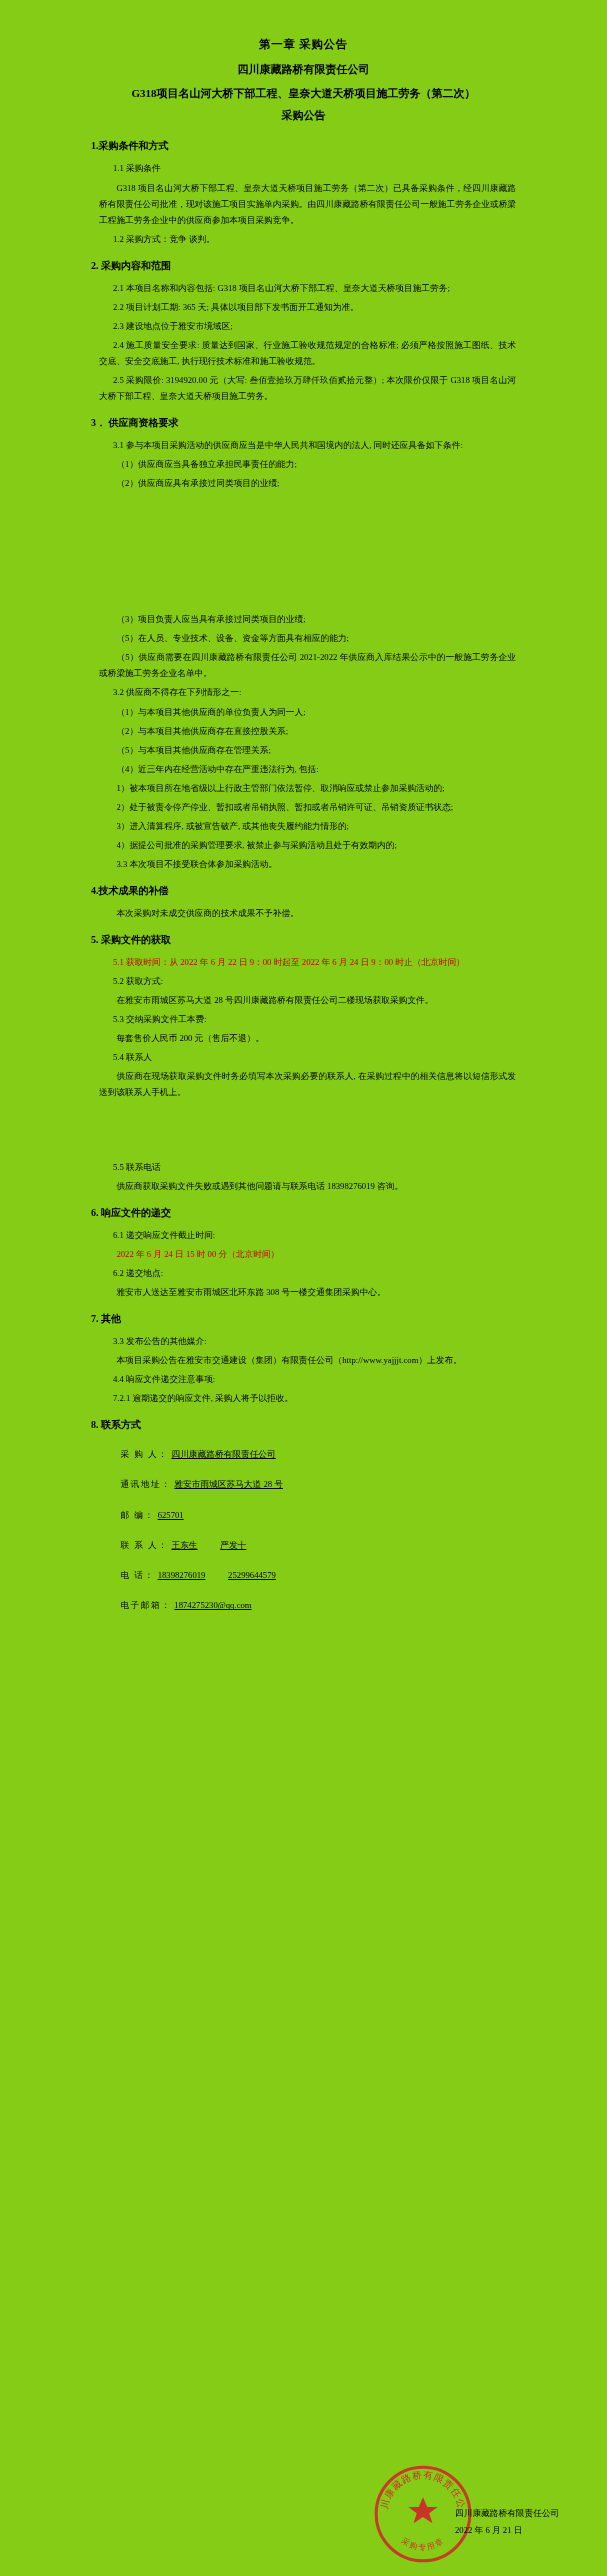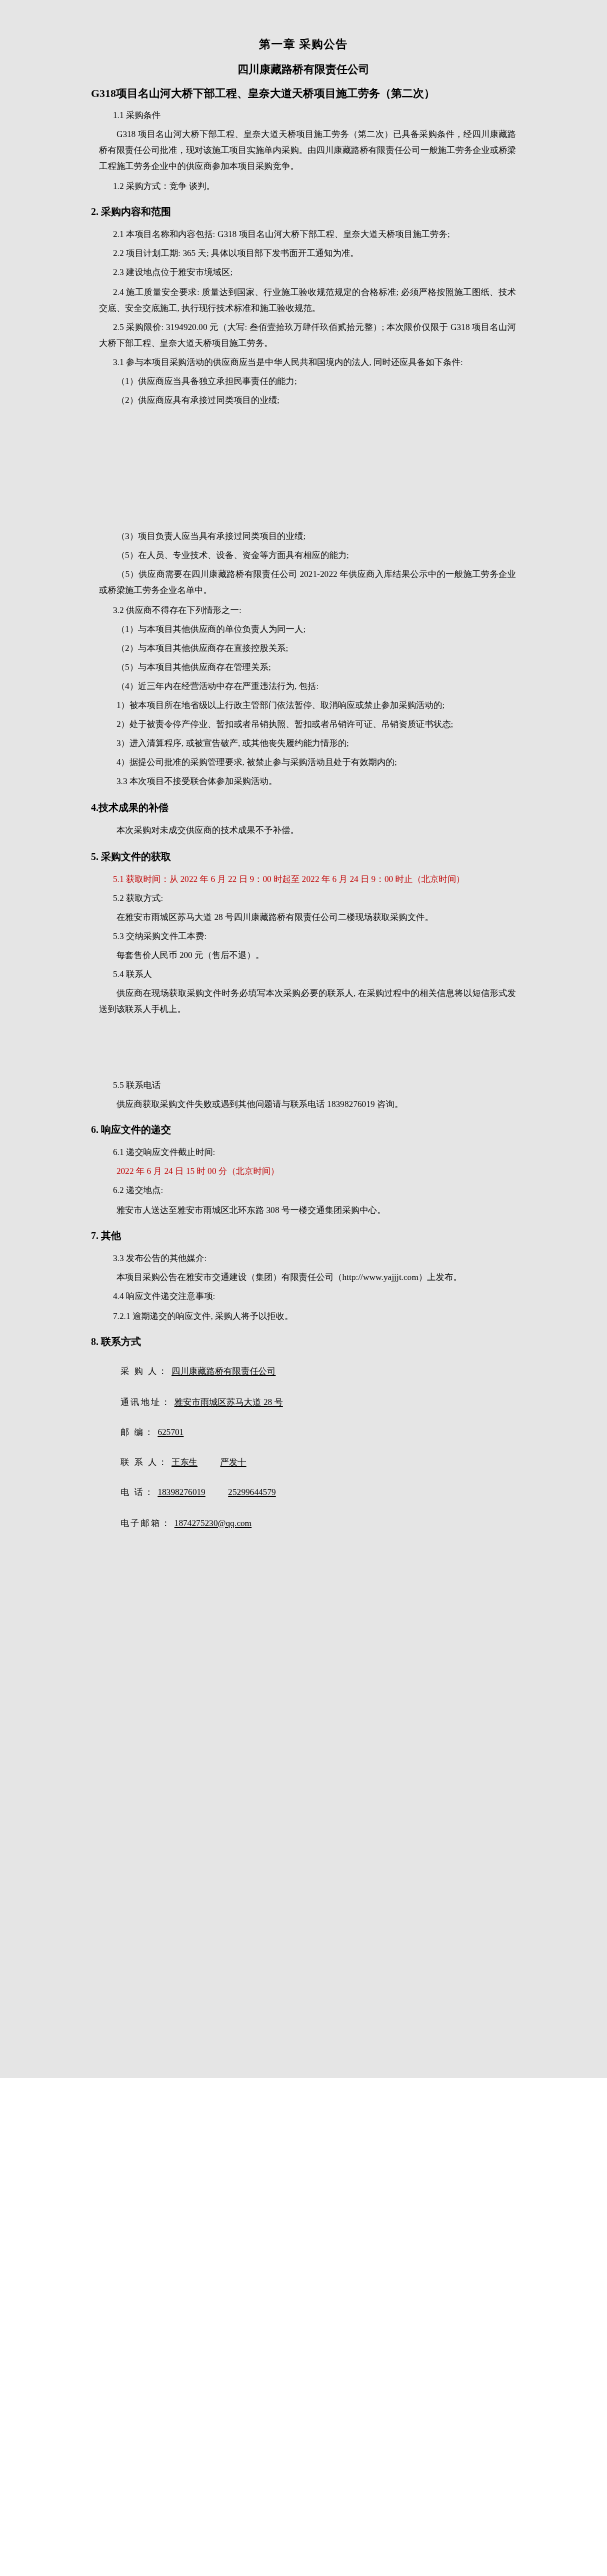--- a/index.html
+++ b/index.html
@@ -7,23 +7,23 @@
     padding: 0;
     background: #ffffff;
   }
   body {
     font-family: "Liberation Serif", "DejaVu Serif", serif;
     color: #000000;
   }
   .page {
     position: relative;
     width: 607px;
-    height: 2078px;
+    height: 2576px;
     margin: 0 auto;
-    background: #e5e5e5;
+    background: #84cc16;
     overflow: hidden;
   }
   .doc {
     position: absolute;
     left: 0;
     top: 0;
     width: 607px;
     padding: 35px 91px 0 91px;
     box-sizing: border-box;
   }
@@ -36,21 +36,21 @@
     line-height: 1.6;
   }
   .title-2 {
     text-align: center;
     font-size: 11px;
     font-weight: bold;
     margin: 0 0 6px 0;
     line-height: 1.6;
   }
   .title-3 {
-    text-align: left;
+    text-align: center;
     font-size: 11px;
     font-weight: bold;
     margin: 0 0 4.6px 0;
     line-height: 1.65;
   }
   .title-4 {
     text-align: center;
     font-size: 11px;
     font-weight: bold;
     margin: 0 0 13.7px 0;
@@ -125,32 +125,35 @@
 </head>
 <body>
 
 <div class="page">
 
   <div class="doc">
 
     <div class="title-1">第一章    采购公告</div>
     <div class="title-2">四川康藏路桥有限责任公司</div>
     <div class="title-3">G318项目名山河大桥下部工程、皇奈大道天桥项目施工劳务（第二次）</div>
-
+    <div class="title-4">采购公告</div>
+
+    <h2 class="sec">1.采购条件和方式</h2>
     <p class="para ind1">1.1 采购条件</p>
     <p class="para ind">G318 项目名山河大桥下部工程、皇奈大道天桥项目施工劳务（第二次）已具备采购条件，经四川康藏路桥有限责任公司批准，现对该施工项目实施单内采购。由四川康藏路桥有限责任公司一般施工劳务企业或桥梁工程施工劳务企业中的供应商参加本项目采购竞争。</p>
     <p class="para ind1">1.2 采购方式：竞争 谈判。</p>
 
     <h2 class="sec">2. 采购内容和范围</h2>
     <p class="para ind1">2.1 本项目名称和内容包括: G318 项目名山河大桥下部工程、皇奈大道天桥项目施工劳务;</p>
     <p class="para ind1">2.2 项目计划工期: 365 天; 具体以项目部下发书面开工通知为准。</p>
     <p class="para ind1">2.3 建设地点位于雅安市境域区;</p>
     <p class="para ind1">2.4 施工质量安全要求: 质量达到国家、行业施工验收规范规定的合格标准; 必须严格按照施工图纸、技术交底、安全交底施工, 执行现行技术标准和施工验收规范。</p>
     <p class="para ind1">2.5 采购限价: 3194920.00 元（大写: 叁佰壹拾玖万肆仟玖佰贰拾元整）; 本次限价仅限于 G318 项目名山河大桥下部工程、皇奈大道天桥项目施工劳务。</p>
 
+    <h2 class="sec">3． 供应商资格要求</h2>
     <p class="para ind1">3.1 参与本项目采购活动的供应商应当是中华人民共和国境内的法人, 同时还应具备如下条件:</p>
     <p class="para ind">（1）供应商应当具备独立承担民事责任的能力;</p>
     <p class="para ind">（2）供应商应具有承接过同类项目的业绩;</p>
 
     <div class="spacer-lg"></div>
 
     <p class="para ind">（3）项目负责人应当具有承接过同类项目的业绩;</p>
     <p class="para ind">（5）在人员、专业技术、设备、资金等方面具有相应的能力;</p>
     <p class="para ind">（5）供应商需要在四川康藏路桥有限责任公司 2021-2022 年供应商入库结果公示中的一般施工劳务企业或桥梁施工劳务企业名单中。</p>
     <p class="para ind1">3.2 供应商不得存在下列情形之一:</p>

